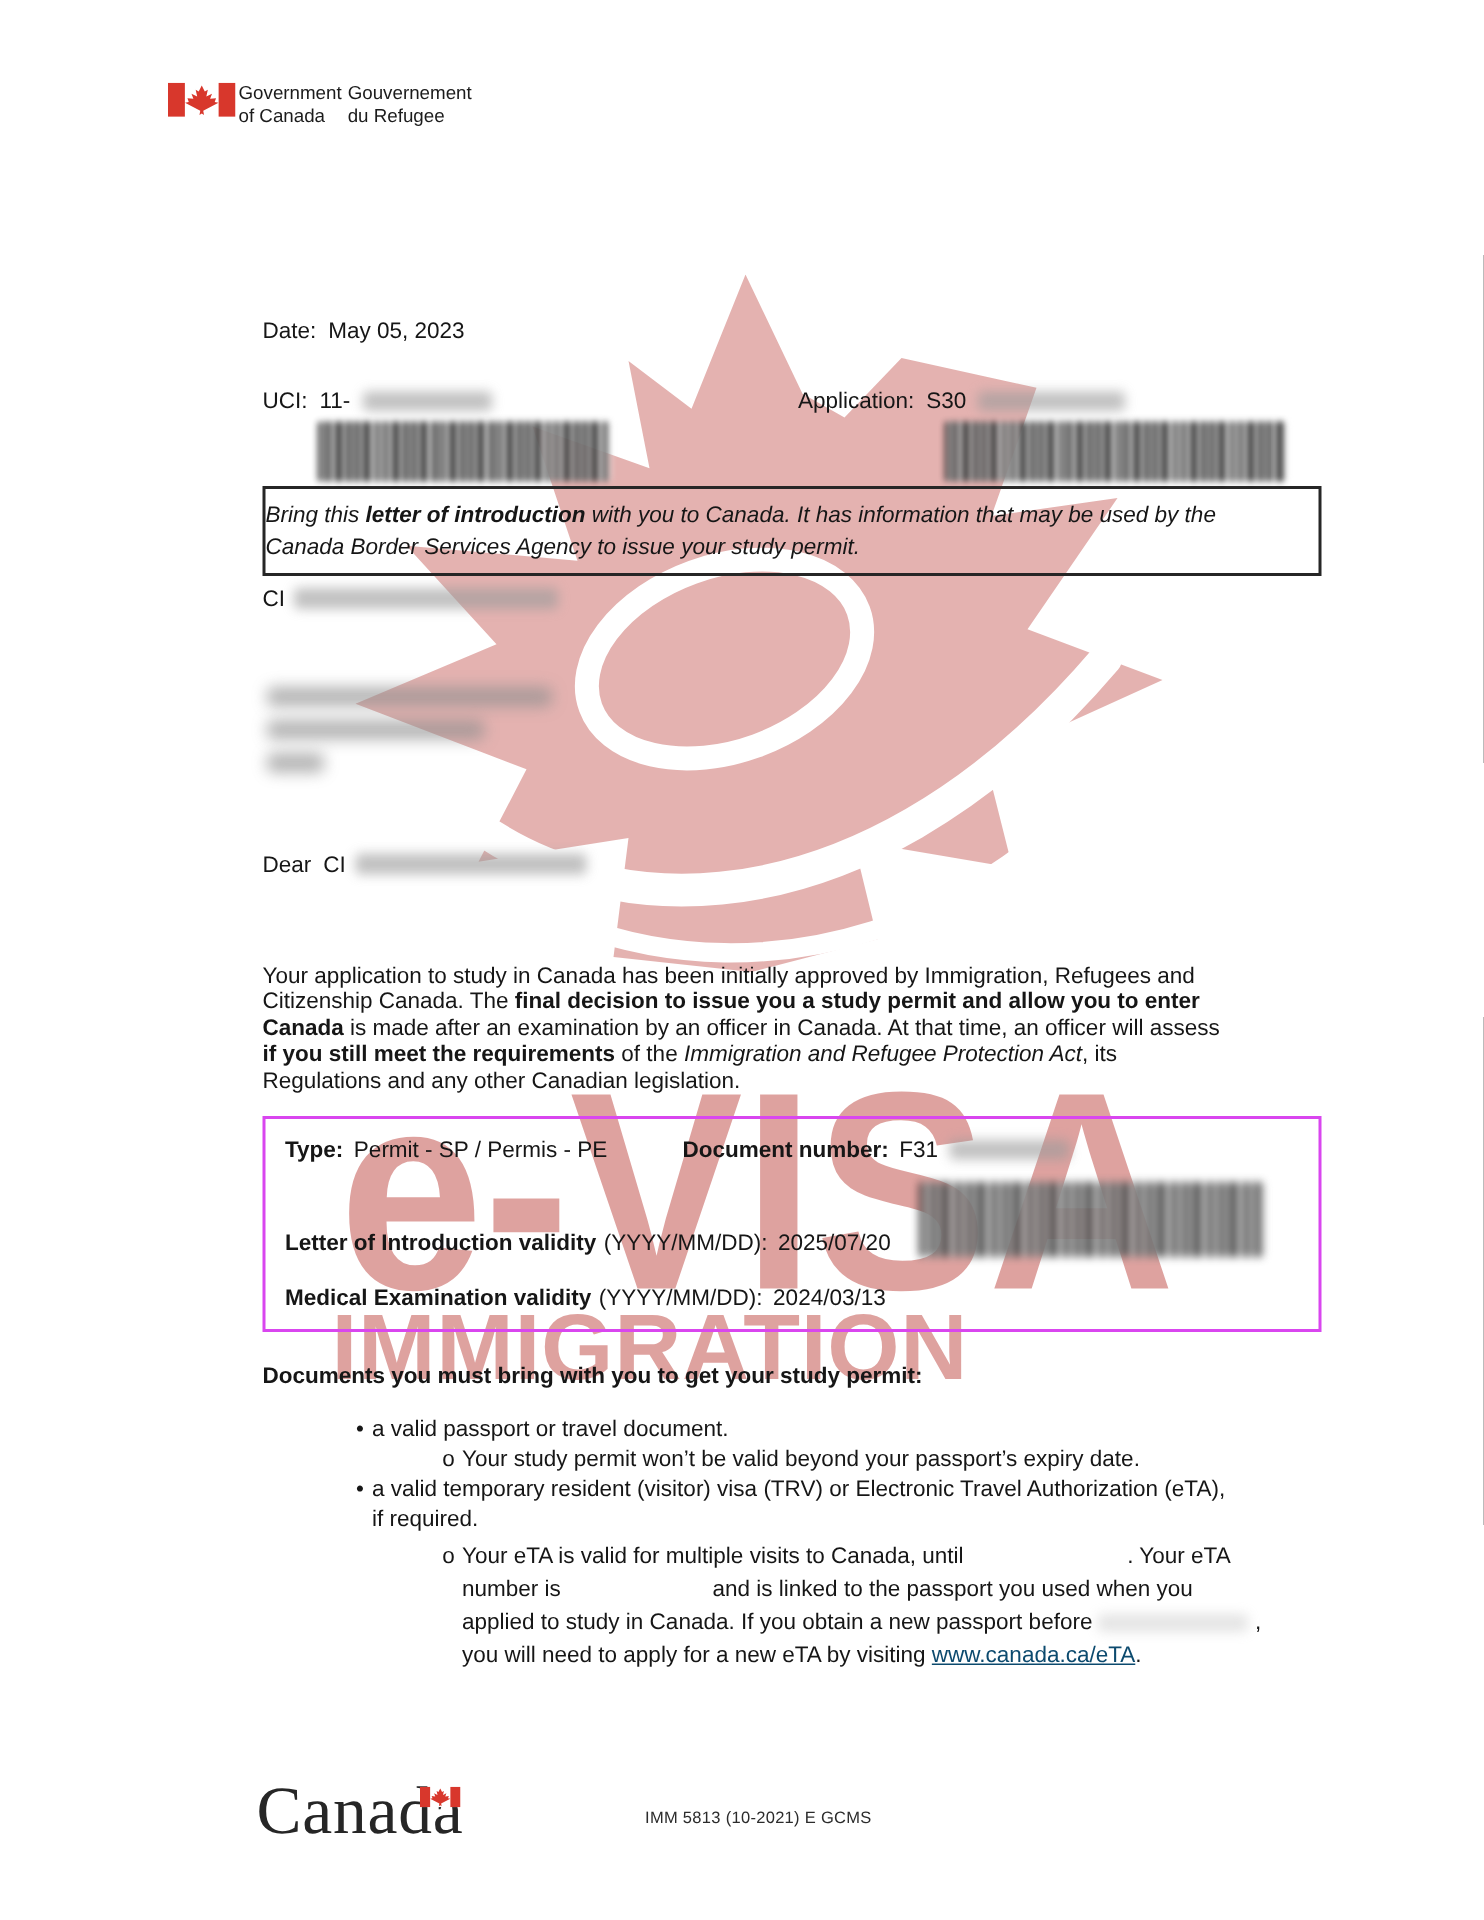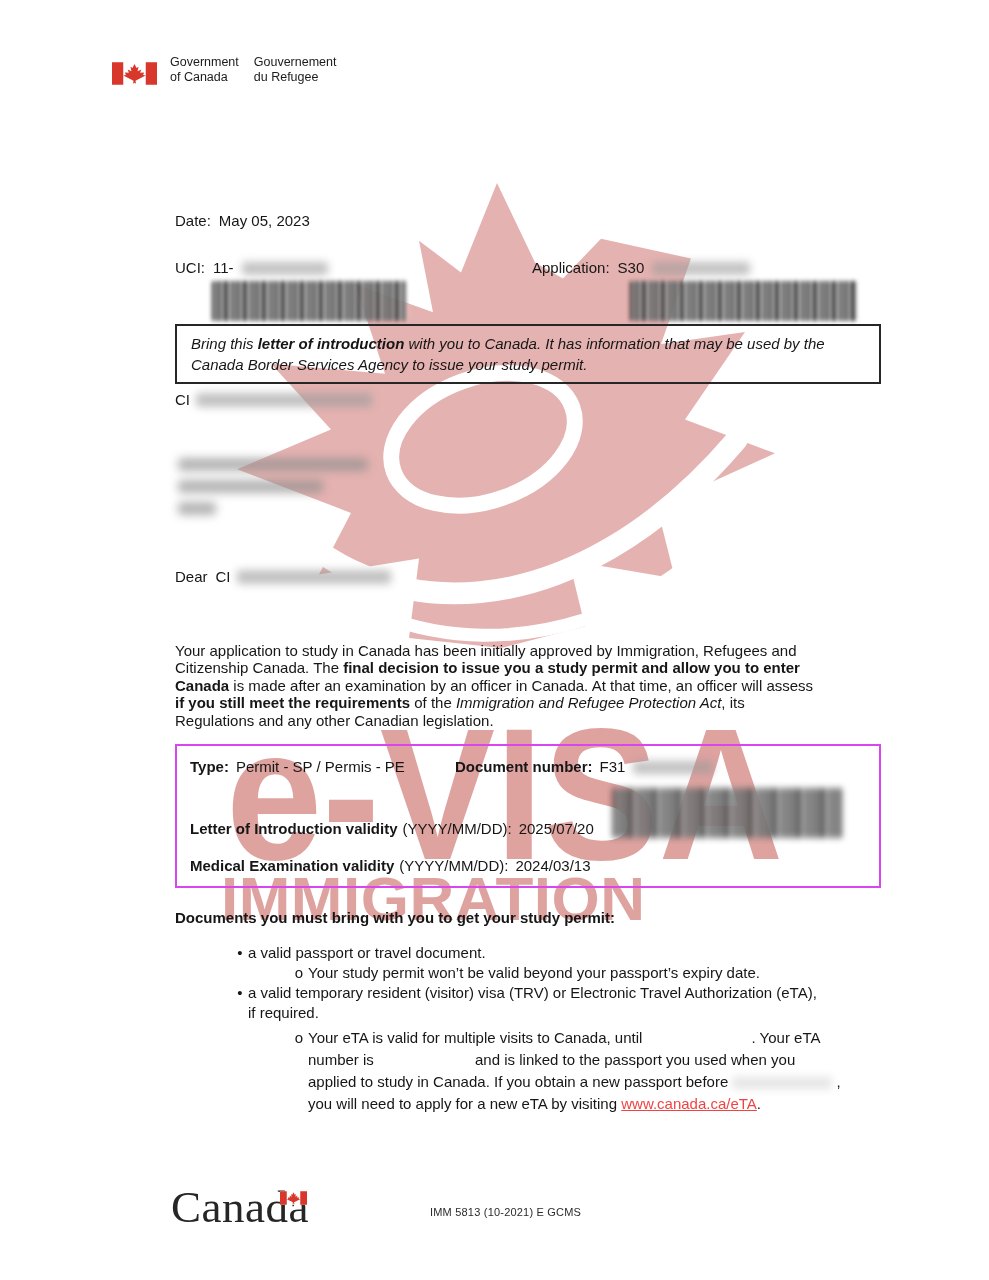--- a/index.html
+++ b/index.html
@@ -3,25 +3,25 @@
 <meta charset="utf-8">
 <style>
   html,body{margin:0;padding:0;background:#888;}
   .page{
     position:relative;width:989px;height:1280px;background:#fff;
     font-family:"Liberation Sans",sans-serif;font-size:15px;color:#161616;
     overflow:hidden;margin:0 auto;
   }
   .b{font-weight:bold}
   .i{font-style:italic}
-  .link{color:#ef4444;text-decoration:underline;cursor:pointer}
+  .link{color:#0c4a6e;text-decoration:underline;cursor:pointer}
   .gap{display:inline-block;height:2px}
 
   
-  .gov-logo{position:absolute;left:112px;top:55px;display:flex;align-items:flex-end;gap:13px;z-index:2}
+  .gov-logo{position:absolute;left:112px;top:55px;display:flex;align-items:flex-start;gap:2px;z-index:2}
   .gov-logo svg{display:block}
   .gov-text{font-size:12.5px;line-height:1.2;color:#1b1b1b;white-space:pre-line}
   .gov-text.fr{margin-left:2px}
 
   
   .wm{position:absolute;inset:0;z-index:0;pointer-events:none}
   .wm-leaf{position:absolute;left:233px;top:183px;width:545px;height:467px}
   .wm-t1{position:absolute;left:226px;top:700px;font-size:188px;font-weight:bold;line-height:1;
          color:var(--watermark-red,#bb3e39);opacity:.48;transform:scaleX(.92);transform-origin:left top;white-space:nowrap}
   .wm-t2{position:absolute;left:221px;top:868px;font-size:62px;font-weight:bold;line-height:1;
@@ -40,21 +40,21 @@
   .redact-faint{display:inline-block;background:#b5b5b5;opacity:.35;filter:blur(4px);
           border-radius:3px;height:12px;vertical-align:-2px}
 
   .barcode-row{position:relative;height:40px;margin-top:4px}
   .barcode{position:absolute;border-radius:2px;opacity:.93;
     background:repeating-linear-gradient(90deg,#1d1d1d 0 3px,#e8e8e8 3px 5px,#3d3d3d 5px 9px,#cfcfcf 9px 12px,#121212 12px 16px,#ececec 16px 19px);
     filter:blur(2px)}
   .bc-uci{left:37px;top:0;width:195px;height:40px}
   .bc-app{left:455px;top:0;width:228px;height:40px}
 
-  .notice-box{border:2px solid #262626;margin-top:3px;padding:7px 14px;font-style:italic;
+  .notice-box{border:2px solid #262626;margin-top:3px;padding:7px 0;font-style:italic;
     line-height:21px;background:transparent}
 
   .ci-line{margin-top:7px}
   .address-block{margin-top:50px}
   .address-line{background:#8f8f8f;opacity:.68;filter:blur(5px);border-radius:4px;height:13px;margin:0 0 9px 3px}
   .dear-line{margin-top:53px}
 
   .body-para{margin:56px 0 0 0;line-height:17.5px}
 
   .details-box{border:2px solid #d946ef;margin-top:15px;padding:12px 13px 12px;position:relative}

